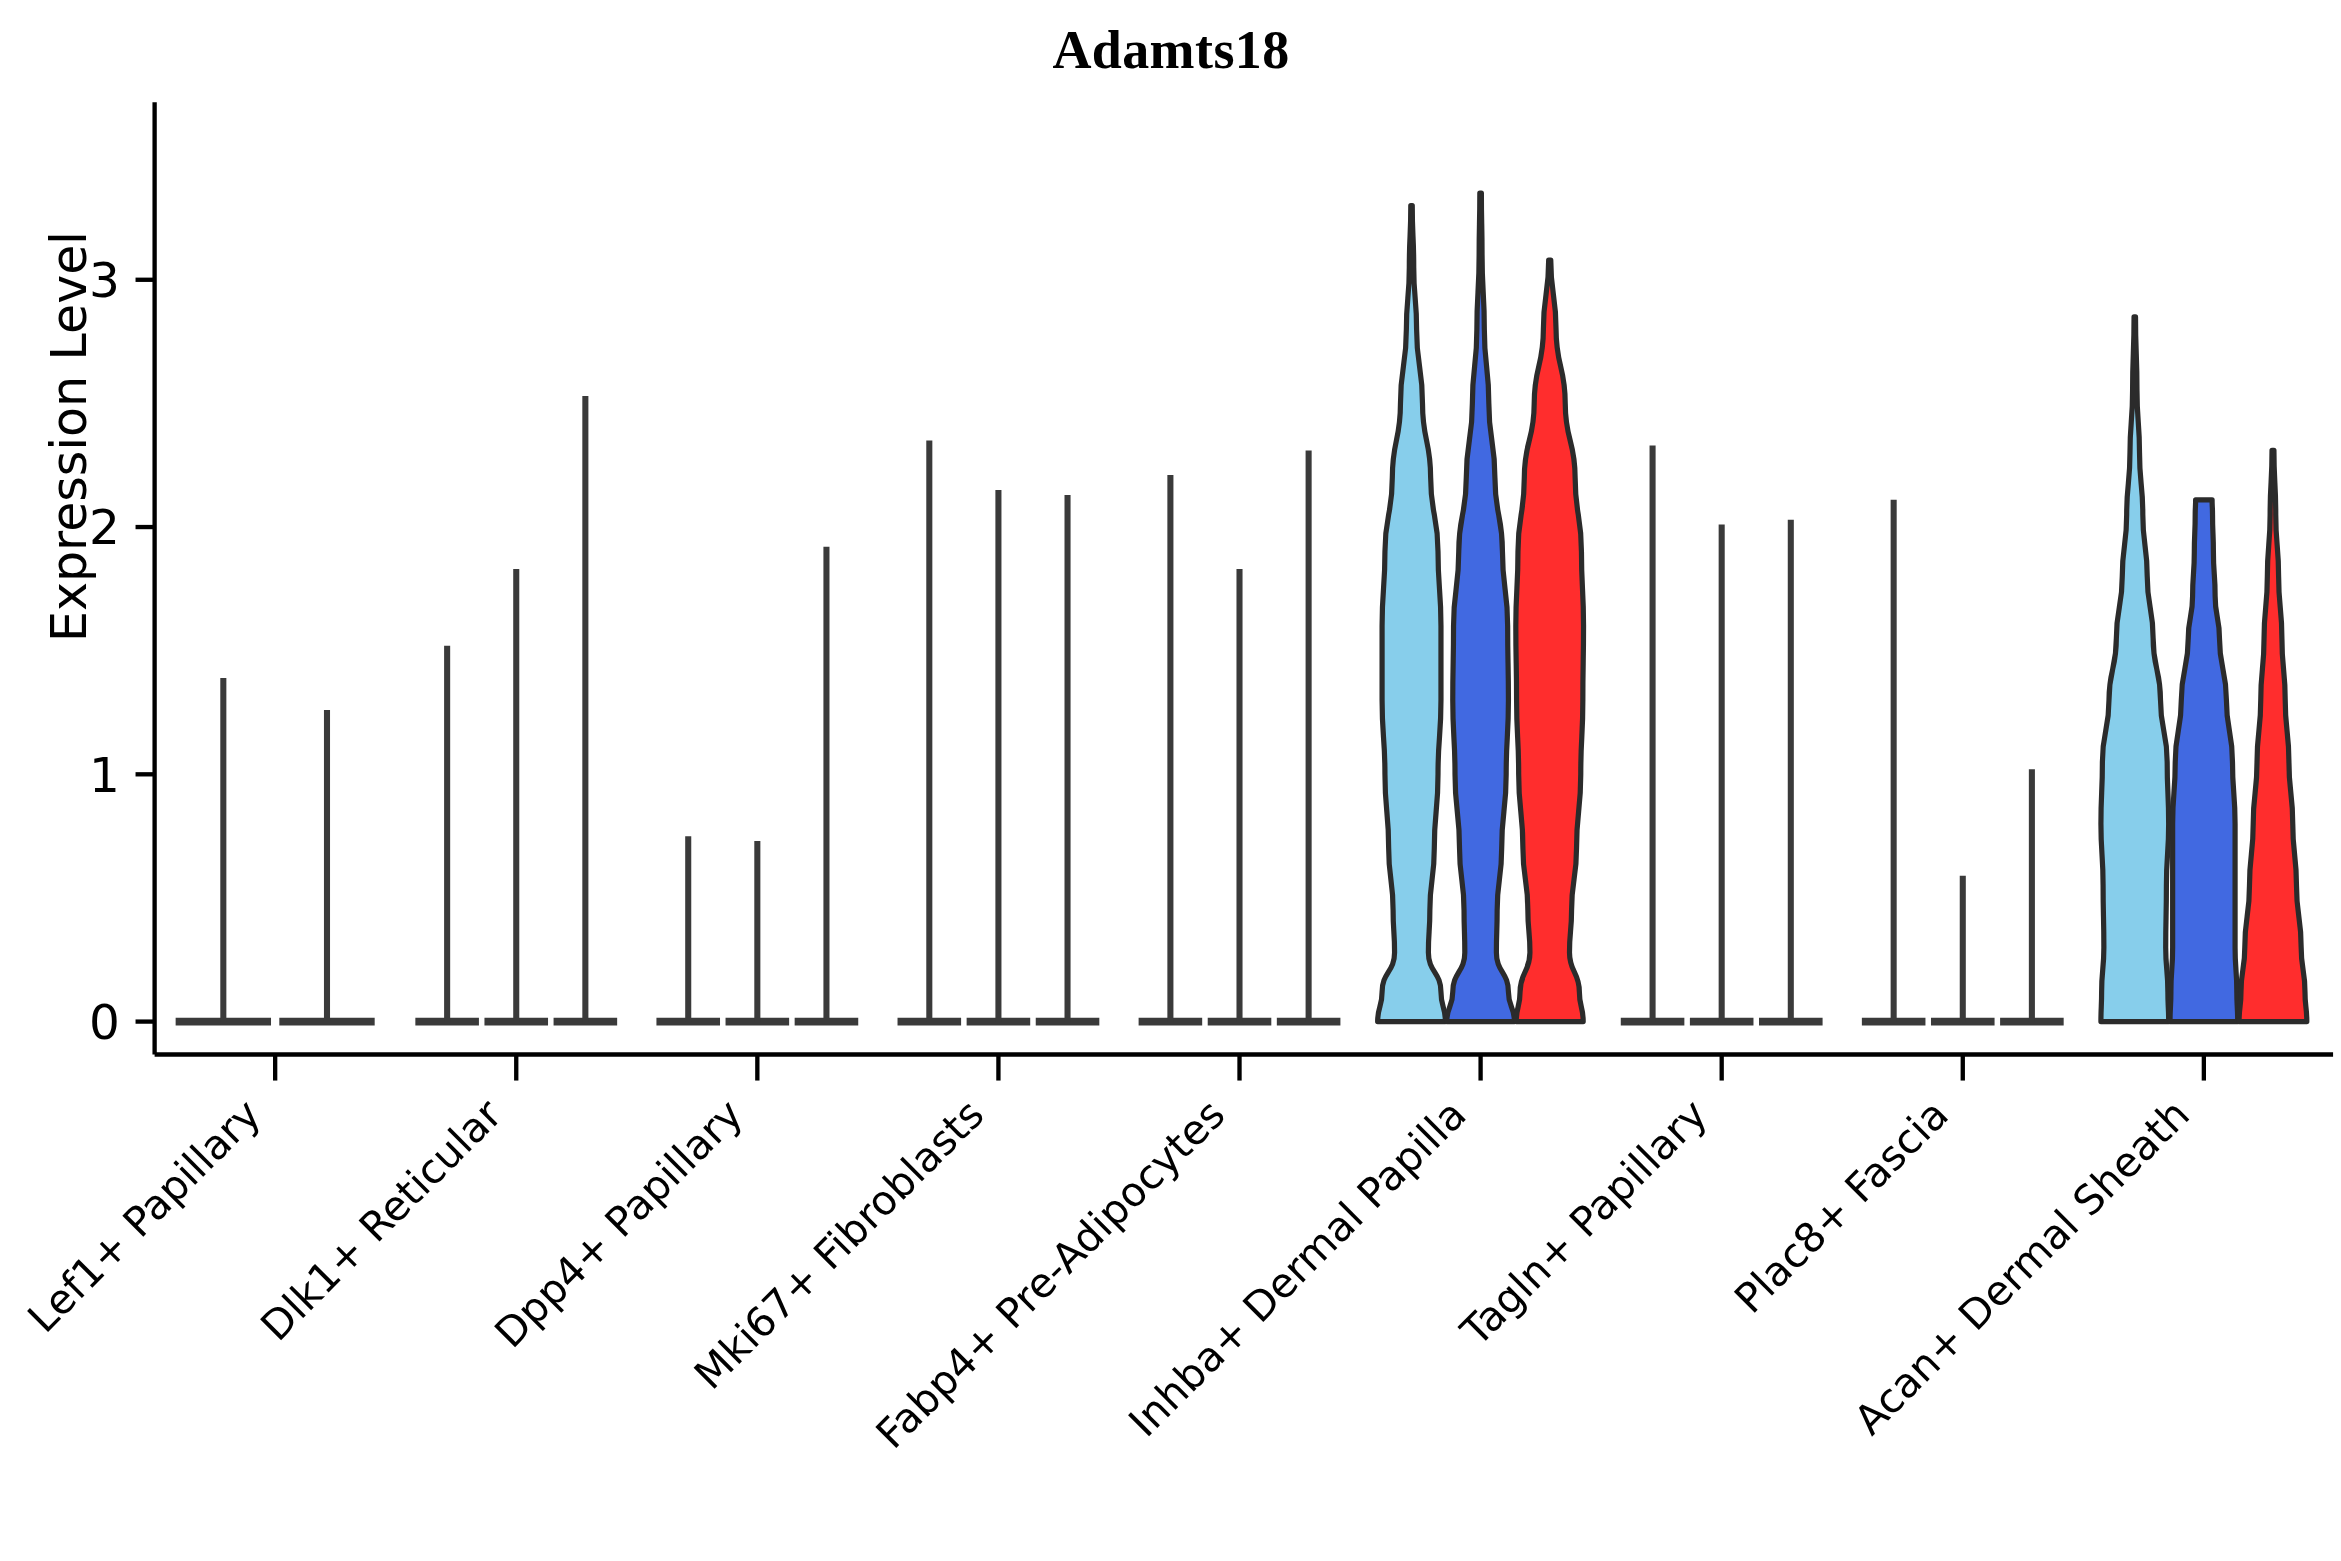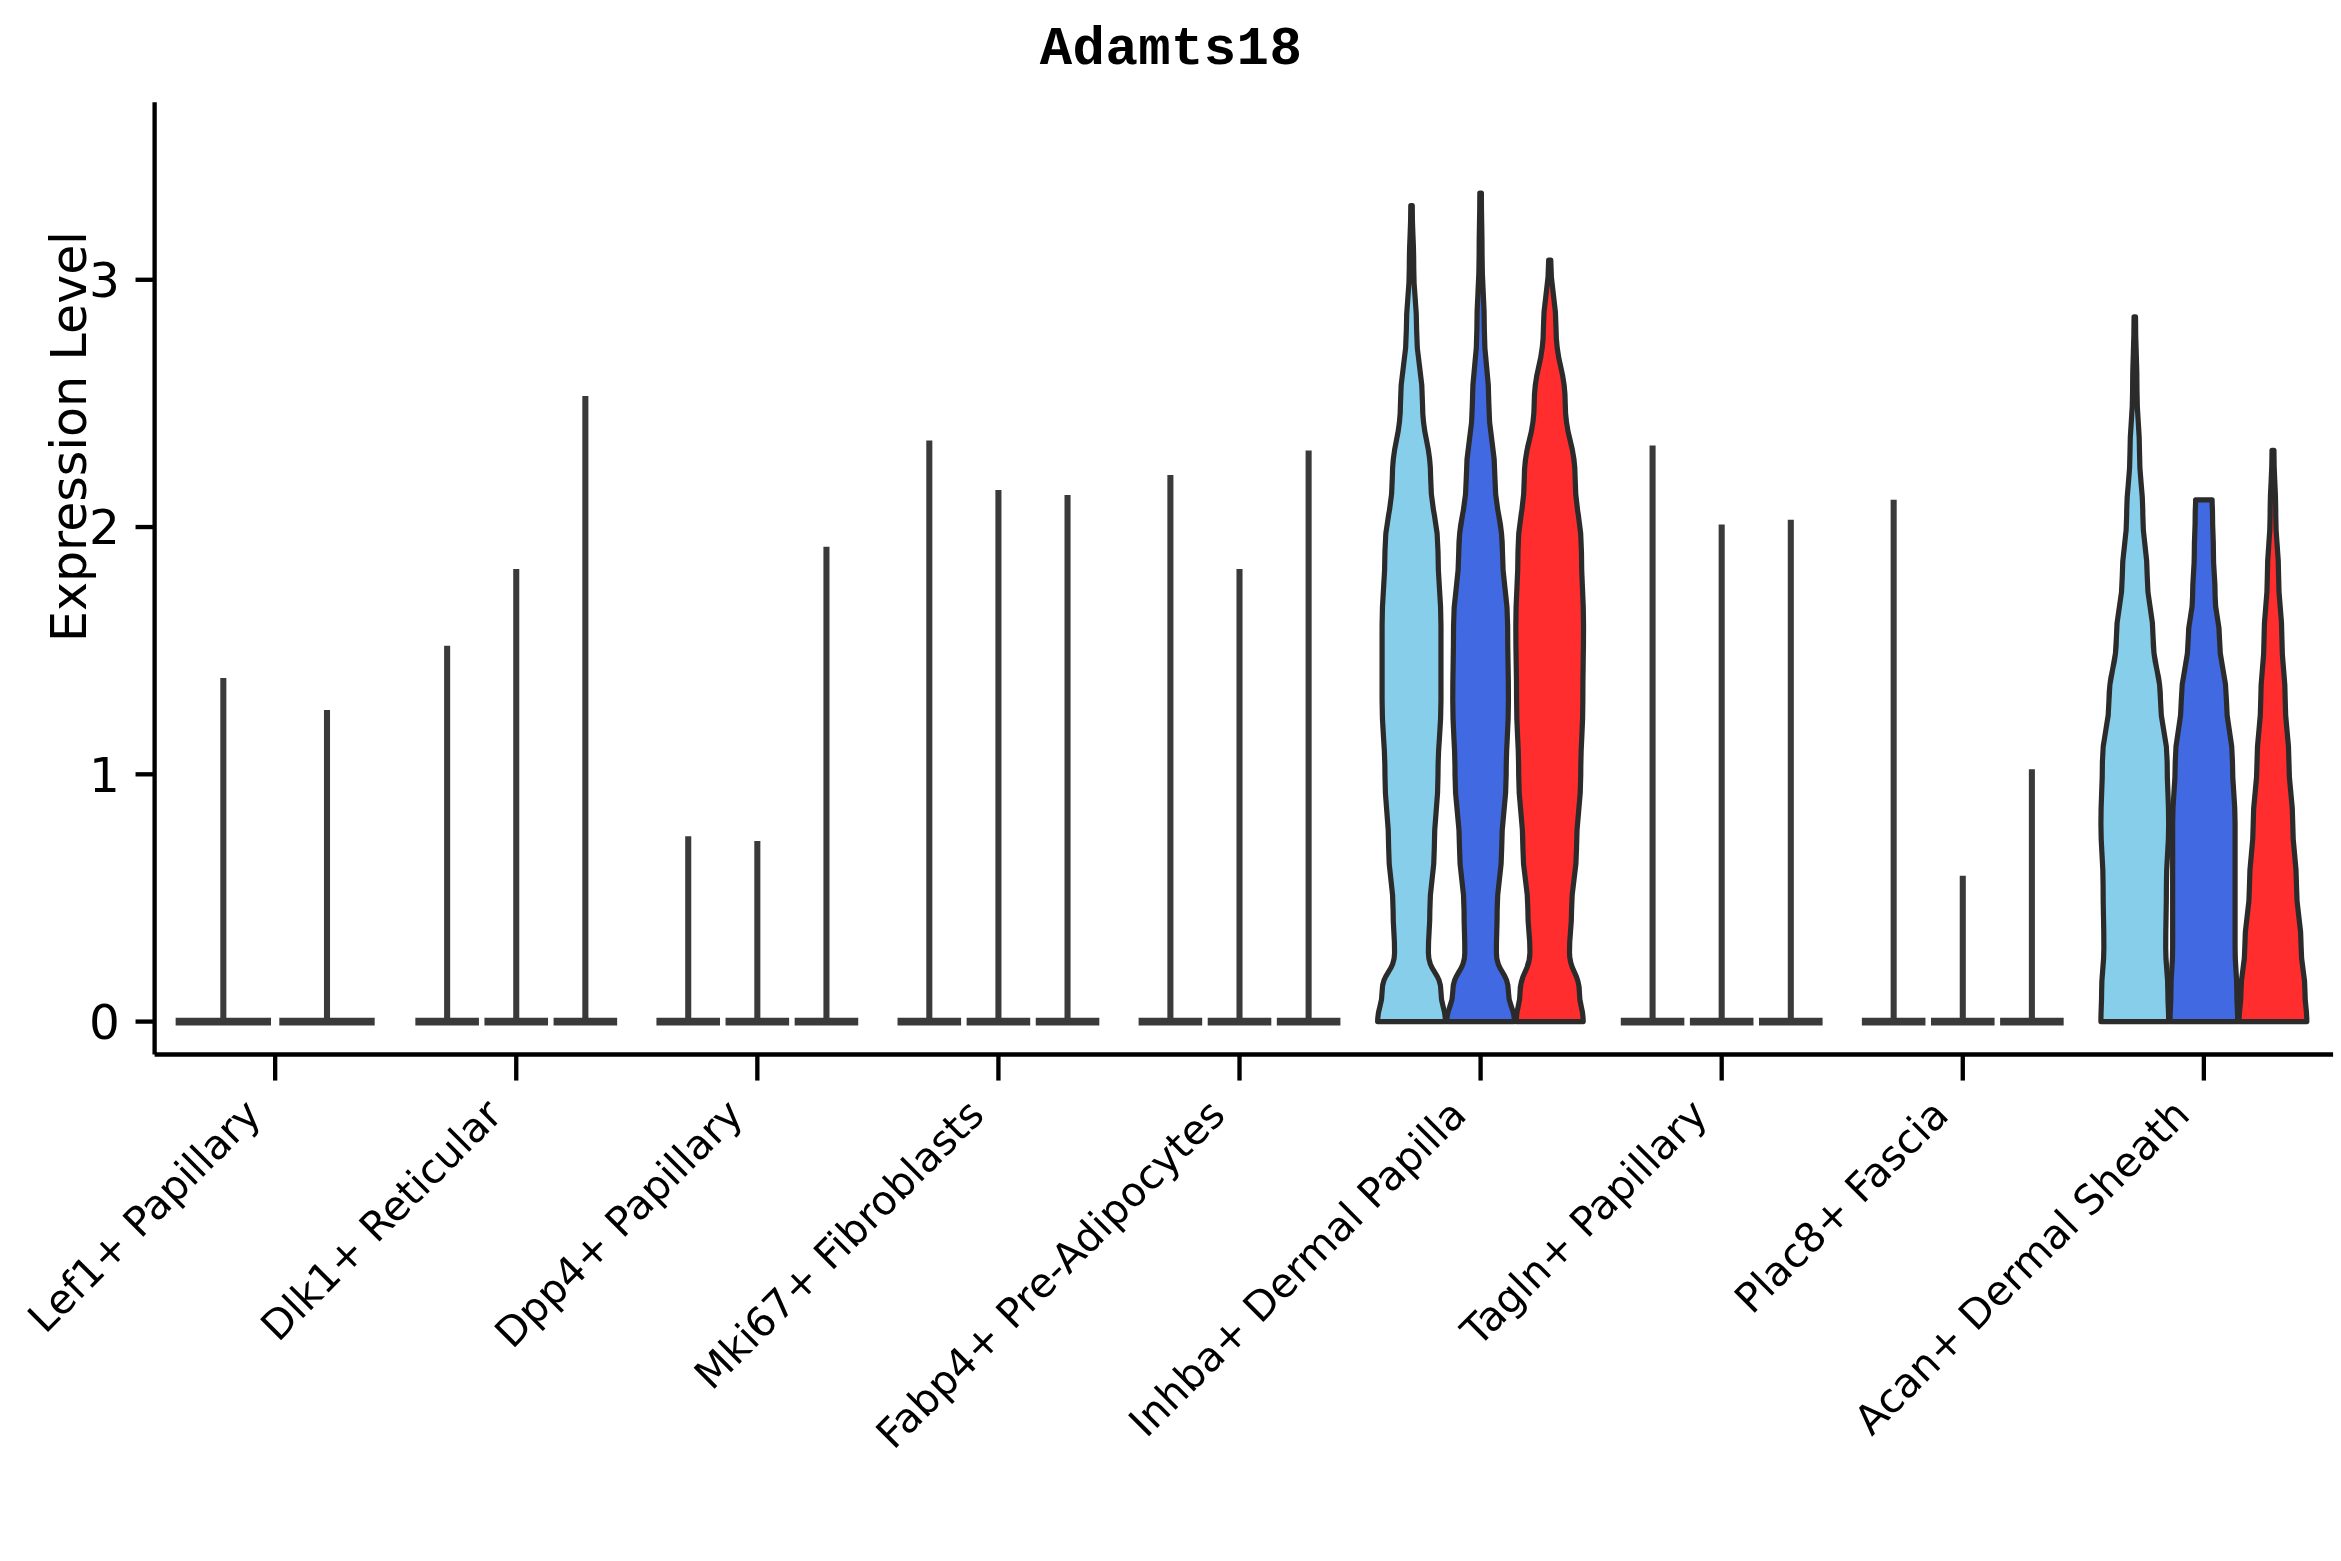--- a/index.html
+++ b/index.html
@@ -1,20 +1,20 @@
 <!DOCTYPE html>
 <html style="font-size:14px"><head>
 <meta charset="utf-8">
 <style>
   html,body{margin:0;padding:0;background:#ffffff;}
   body{width:2342px;height:1561px;overflow:hidden;font-family:"DejaVu Sans",sans-serif;}
   #root{position:relative;width:2342px;height:1561px;background:#fff;}
   #title{
     position:absolute;left:0;top:19px;width:2342px;text-align:center;
-    font-family:Liberation Mono, monospace;font-weight:bold;font-size:54px;color:#000;
+    font-family:Liberation Serif, serif;font-weight:bold;font-size:54px;color:#000;
     letter-spacing:0.4px;
   }
   #ylabel{
     position:absolute;
     left:-260px;top:408px;width:659px;
     transform:rotate(-90deg);
     transform-origin:50% 50%;
     text-align:center;
     font-family:"DejaVu Sans",sans-serif;font-size:49px;color:#000;
     white-space:nowrap;

